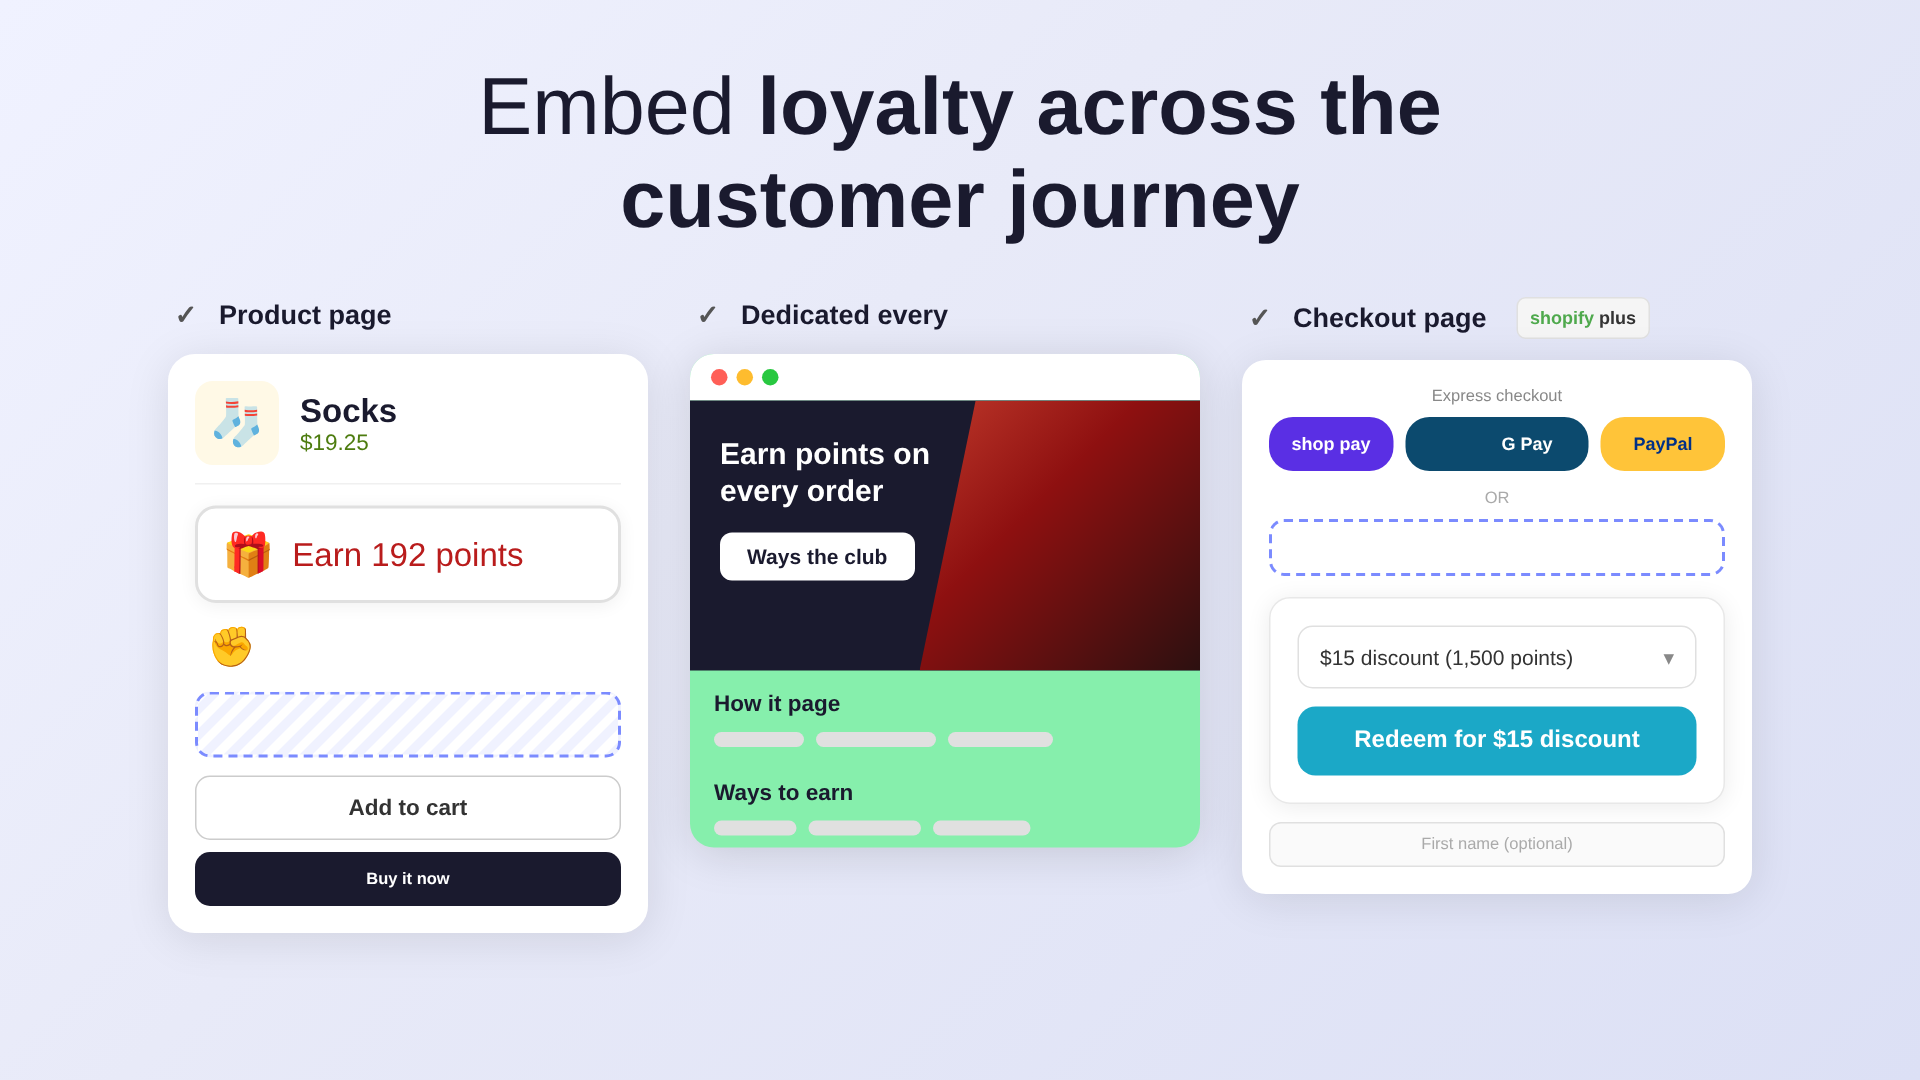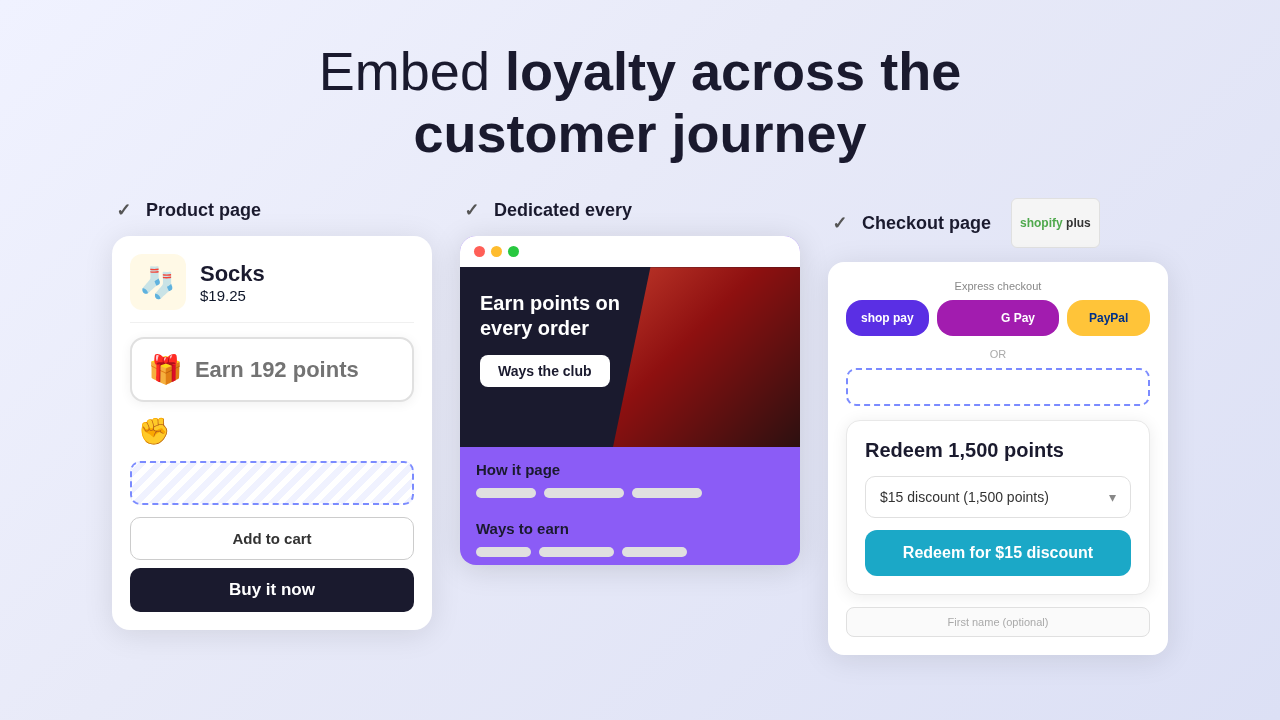--- a/index.html
+++ b/index.html
@@ -91,41 +91,41 @@
       display: flex; align-items: center; justify-content: center;
       font-size: 30px;
     }
     .product-name {
       font-size: 22px;
       font-weight: 700;
       color: #1a1a2e;
     }
     .product-price {
       font-size: 15px;
-      color: #0f172a;
+      color: #4d7c0f;
     }
 
     .earn-points-banner {
       background: #fff;
       border: 2px solid #e0e0e0;
       border-radius: 14px;
       padding: 14px 16px;
       display: flex;
       align-items: center;
       gap: 12px;
       margin-bottom: 10px;
       box-shadow: 0 2px 12px rgba(0,0,0,0.06);
     }
     .gift-icon {
       font-size: 28px;
     }
     .earn-text {
       font-size: 22px;
-      font-weight: 700;
-      color: #737373;
+      font-weight: 400;
+      color: #b91c1c;
     }
 
     .cursor-area {
       display: flex;
       align-items: center;
       justify-content: flex-start;
       padding: 4px 8px;
       margin-bottom: 10px;
     }
     .cursor-icon {
@@ -158,32 +158,32 @@
       color: #333;
       cursor: pointer;
       margin-bottom: 8px;
     }
     .btn-buy-now {
       width: 100%;
       padding: 12px;
       border: none;
       border-radius: 10px;
       background: #1a1a2e;
-      font-size: 17px;
+      font-size: 11px;
       font-weight: 600;
       color: #fff;
       cursor: pointer;
     }
 
     
     .dedicated-card-wrapper {
       width: 340px;
     }
     .browser-window {
-      background: #8b5cf6;
+      background: #86efac;
       border-radius: 16px;
       overflow: hidden;
       box-shadow: 0 4px 30px rgba(0,0,0,0.13);
       width: 100%;
     }
     .browser-bar {
       background: #fff;
       padding: 10px 14px;
       display: flex;
       align-items: center;
@@ -260,21 +260,21 @@
       padding: 18px;
       width: 100%;
       box-shadow: 0 4px 30px rgba(0,0,0,0.10);
     }
     .shopify-plus-badge {
       display: inline-flex;
       align-items: flex-end;
       background: #f5f5f5;
       border: 1px solid #e0e0e0;
       border-radius: 6px;
-      padding: 17px 8px;
+      padding: 6px 8px;
       font-size: 12px;
       font-weight: 700;
       color: #333;
       margin-left: 10px;
     }
 
     .express-checkout-section {
       text-align: center;
       margin-bottom: 12px;
     }
@@ -294,21 +294,21 @@
       border-radius: 16px;
       display: flex;
       align-items: center;
       justify-content: center;
       font-size: 12px;
       font-weight: 700;
       cursor: pointer;
       border: none;
     }
     .exp-btn-shop { background: #5a2fe4; color: #fff; }
-    .exp-btn-gpay { background: #a21caf; color: #fff; padding-left: 40px; }
+    .exp-btn-gpay { background: #0c4a6e; color: #fff; padding-left: 40px; }
     .exp-btn-paypal { background: #ffc439; color: #003087; }
 
     .or-divider {
       text-align: center;
       font-size: 11px;
       color: #aaa;
       margin: 8px 0;
       text-transform: uppercase;
     }
 
@@ -474,21 +474,20 @@
         <div class="express-btns">
           <button class="exp-btn exp-btn-shop">shop pay</button>
           <button class="exp-btn exp-btn-gpay">G Pay</button>
           <button class="exp-btn exp-btn-paypal">PayPal</button>
         </div>
       </div>
       <div class="or-divider">OR</div>
       <div class="coupon-field"></div>
 
       <div class="redeem-panel">
-        <div class="redeem-title">Redeem 1,500 points</div>
         <div class="discount-select">
           <span>$15 discount (1,500 points)</span>
           <span class="chevron">▾</span>
         </div>
         <button class="btn-redeem">Redeem for $15 discount</button>
       </div>
 
       <div class="form-row">
         <div class="form-field">First name (optional)</div>
       </div>

